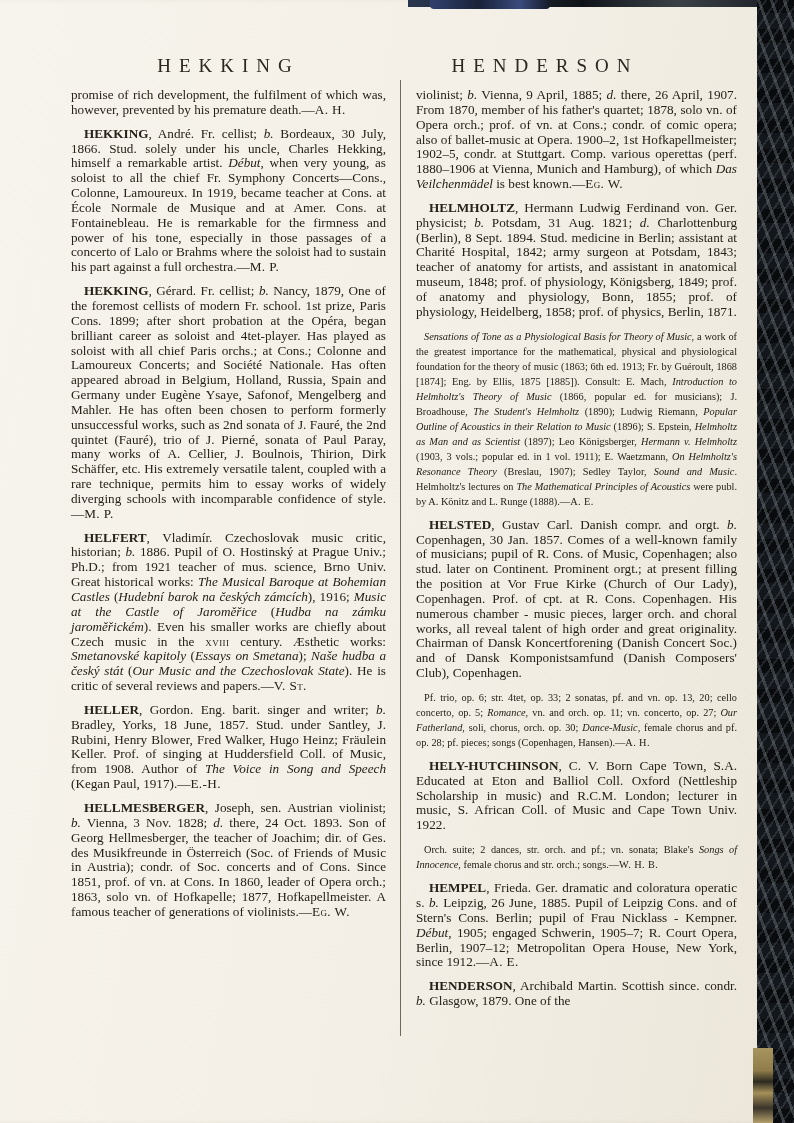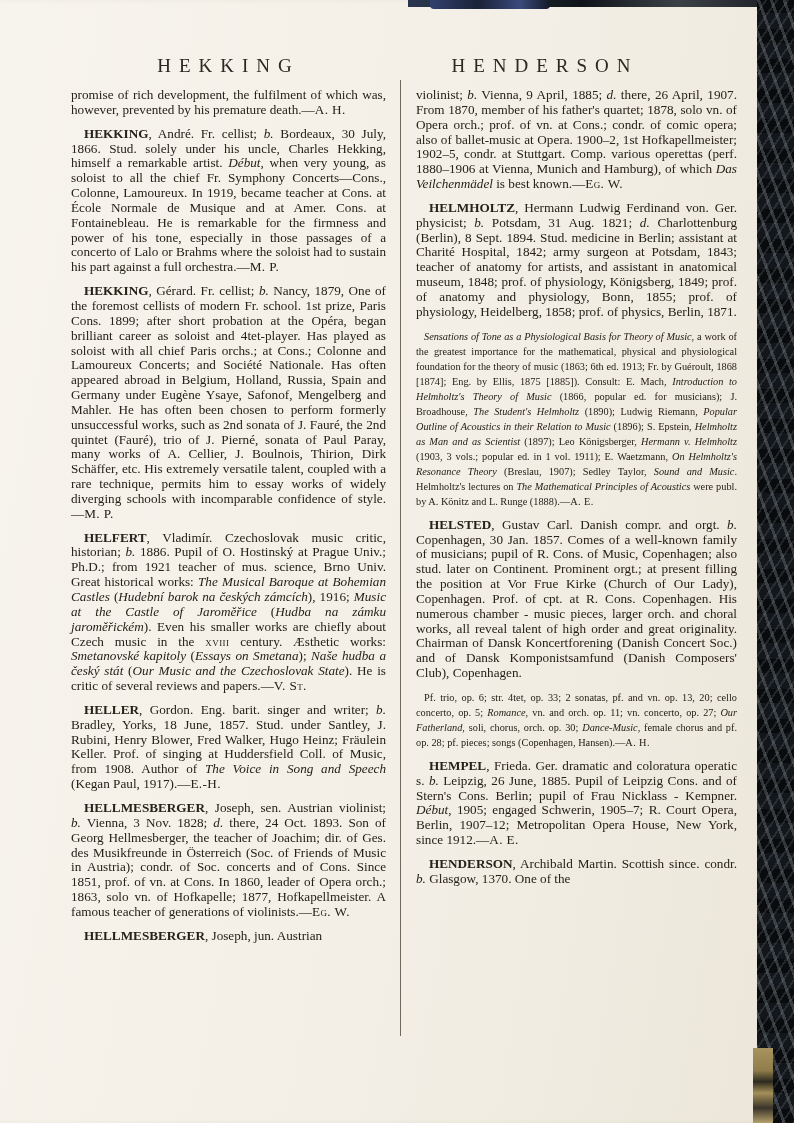--- a/index.html
+++ b/index.html
@@ -69,28 +69,29 @@
   <div class="running-head" id="head-left">HEKKING</div>
   <div class="running-head" id="head-right">HENDERSON</div>
   <div class="divider"></div>
   <div class="col" id="col-left">
       <p class="cont"><span>promise of rich development, the fulfilment of which was, however, prevented by his premature death.—</span><span class="sc">A. H.</span></p>
       <p class=""><span class="b">HEKKING</span><span>, André. Fr. cellist; </span><span class="i">b.</span><span> Bordeaux, 30 July, 1866. Stud. solely under his uncle, Charles Hekking, himself a remarkable artist. </span><span class="i">Début</span><span>, when very young, as soloist to all the chief Fr. Symphony Concerts—Cons., Colonne, Lamoureux. In 1919, became teacher at Cons. at École Normale de Musique and at Amer. Cons. at Fontainebleau. He is remarkable for the firmness and power of his tone, especially in those passages of a concerto of Lalo or Brahms where the soloist had to sustain his part against a full orchestra.—</span><span class="sc">M. P.</span></p>
       <p class=""><span class="b">HEKKING</span><span>, Gérard. Fr. cellist; </span><span class="i">b.</span><span> Nancy, 1879, One of the foremost cellists of modern Fr. school. 1st prize, Paris Cons. 1899; after short probation at the Opéra, began brilliant career as soloist and 4tet-player. Has played as soloist with all chief Paris orchs.; at Cons.; Colonne and Lamoureux Concerts; and Société Nationale. Has often appeared abroad in Belgium, Holland, Russia, Spain and Germany under Eugène Ysaye, Safonof, Mengelberg and Mahler. He has often been chosen to perform formerly unsuccessful works, such as 2nd sonata of J. Fauré, the 2nd quintet (Fauré), trio of J. Pierné, sonata of Paul Paray, many works of A. Cellier, J. Boulnois, Thirion, Dirk Schäffer, etc. His extremely versatile talent, coupled with a rare technique, permits him to essay works of widely diverging schools with incomparable confidence of style.—</span><span class="sc">M. P.</span></p>
       <p class=""><span class="b">HELFERT</span><span>, Vladimír. Czechoslovak music critic, historian; </span><span class="i">b.</span><span> 1886. Pupil of O. Hostinský at Prague Univ.; Ph.D.; from 1921 teacher of mus. science, Brno Univ. Great historical works: </span><span class="i">The Musical Baroque at Bohemian Castles</span><span> (</span><span class="i">Hudební barok na českých zámcích</span><span>), 1916; </span><span class="i">Music at the Castle of Jaroměřice</span><span> (</span><span class="i">Hudba na zámku jaroměřickém</span><span>). Even his smaller works are chiefly about Czech music in the </span><span class="sc">xviii</span><span> century. Æsthetic works: </span><span class="i">Smetanovské kapitoly</span><span> (</span><span class="i">Essays on Smetana</span><span>); </span><span class="i">Naše hudba a český stát</span><span> (</span><span class="i">Our Music and the Czechoslovak State</span><span>). He is critic of several reviews and papers.—</span><span class="sc">V. St.</span></p>
       <p class=""><span class="b">HELLER</span><span>, Gordon. Eng. barit. singer and writer; </span><span class="i">b.</span><span> Bradley, Yorks, 18 June, 1857. Stud. under Santley, J. Rubini, Henry Blower, Fred Walker, Hugo Heinz; Fräulein Keller. Prof. of singing at Huddersfield Coll. of Music, from 1908. Author of </span><span class="i">The Voice in Song and Speech</span><span> (Kegan Paul, 1917).—</span><span class="sc">E.-H.</span></p>
       <p class=""><span class="b">HELLMESBERGER</span><span>, Joseph, sen. Austrian violinist; </span><span class="i">b.</span><span> Vienna, 3 Nov. 1828; </span><span class="i">d.</span><span> there, 24 Oct. 1893. Son of Georg Hellmesberger, the teacher of Joachim; dir. of Ges. des Musikfreunde in Österreich (Soc. of Friends of Music in Austria); condr. of Soc. concerts and of Cons. Since 1851, prof. of vn. at Cons. In 1860, leader of Opera orch.; 1863, solo vn. of Hofkapelle; 1877, Hofkapellmeister. A famous teacher of generations of violinists.—</span><span class="sc">Eg. W.</span></p>
-      <p class=""><span class="b">HELLMESBERGER</span><span>, Joseph, jun. Austrian</span></p>
     </div>
   <div class="col" id="col-right">
       <p class="cont"><span>violinist; </span><span class="i">b.</span><span> Vienna, 9 April, 1885; </span><span class="i">d.</span><span> there, 26 April, 1907. From 1870, member of his father's quartet; 1878, solo vn. of Opera orch.; prof. of vn. at Cons.; condr. of comic opera; also of ballet-music at Opera. 1900–2, 1st Hofkapellmeister; 1902–5, condr. at Stuttgart. Comp. various operettas (perf. 1880–1906 at Vienna, Munich and Hamburg), of which </span><span class="i">Das Veilchenmädel</span><span> is best known.—</span><span class="sc">Eg. W.</span></p>
       <p class=""><span class="b">HELMHOLTZ</span><span>, Hermann Ludwig Ferdinand von. Ger. physicist; </span><span class="i">b.</span><span> Potsdam, 31 Aug. 1821; </span><span class="i">d.</span><span> Charlottenburg (Berlin), 8 Sept. 1894. Stud. medicine in Berlin; assistant at Charité Hospital, 1842; army surgeon at Potsdam, 1843; teacher of anatomy for artists, and assistant in anatomical museum, 1848; prof. of physiology, Königsberg, 1849; prof. of anatomy and physiology, Bonn, 1855; prof. of physiology, Heidelberg, 1858; prof. of physics, Berlin, 1871.</span></p>
       <p class="small cont"><span class="i">Sensations of Tone as a Physiological Basis for Theory of Music</span><span>, a work of the greatest importance for the mathematical, physical and physiological foundation for the theory of music (1863; 6th ed. 1913; Fr. by Guéroult, 1868 [1874]; Eng. by Ellis, 1875 [1885]). Consult: E. Mach, </span><span class="i">Introduction to Helmholtz's Theory of Music</span><span> (1866, popular ed. for musicians); J. Broadhouse, </span><span class="i">The Student's Helmholtz</span><span> (1890); Ludwig Riemann, </span><span class="i">Popular Outline of Acoustics in their Relation to Music</span><span> (1896); S. Epstein, </span><span class="i">Helmholtz as Man and as Scientist</span><span> (1897); Leo Königsberger, </span><span class="i">Hermann v. Helmholtz</span><span> (1903, 3 vols.; popular ed. in 1 vol. 1911); E. Waetzmann, </span><span class="i">On Helmholtz's Resonance Theory</span><span> (Breslau, 1907); Sedley Taylor, </span><span class="i">Sound and Music</span><span>. Helmholtz's lectures on </span><span class="i">The Mathematical Principles of Acoustics</span><span> were publ. by A. Könitz and L. Runge (1888).—</span><span class="sc">A. E.</span></p>
       <p class=""><span class="b">HELSTED</span><span>, Gustav Carl. Danish compr. and orgt. </span><span class="i">b.</span><span> Copenhagen, 30 Jan. 1857. Comes of a well-known family of musicians; pupil of R. Cons. of Music, Copenhagen; also stud. later on Continent. Prominent orgt.; at present filling the position at Vor Frue Kirke (Church of Our Lady), Copenhagen. Prof. of cpt. at R. Cons. Copenhagen. His numerous chamber - music pieces, larger orch. and choral works, all reveal talent of high order and great originality. Chairman of Dansk Koncertforening (Danish Concert Soc.) and of Dansk Komponistsamfund (Danish Composers' Club), Copenhagen.</span></p>
       <p class="small cont"><span>Pf. trio, op. 6; str. 4tet, op. 33; 2 sonatas, pf. and vn. op. 13, 20; cello concerto, op. 5; </span><span class="i">Romance</span><span>, vn. and orch. op. 11; vn. concerto, op. 27; </span><span class="i">Our Fatherland</span><span>, soli, chorus, orch. op. 30; </span><span class="i">Dance-Music</span><span>, female chorus and pf. op. 28; pf. pieces; songs (Copenhagen, Hansen).—</span><span class="sc">A. H.</span></p>
+      <p class=""><span class="b">HELY-HUTCHINSON</span><span>, C. V. Born Cape Town, S.A. Educated at Eton and Balliol Coll. Oxford (Nettleship Scholarship in music) and R.C.M. London; lecturer in music, S. African Coll. of Music and Cape Town Univ. 1922.</span></p>
+      <p class="small cont"><span>Orch. suite; 2 dances, str. orch. and pf.; vn. sonata; Blake's </span><span class="i">Songs of Innocence</span><span>, female chorus and str. orch.; songs.—</span><span class="sc">W. H. B.</span></p>
       <p class=""><span class="b">HEMPEL</span><span>, Frieda. Ger. dramatic and coloratura operatic s. </span><span class="i">b.</span><span> Leipzig, 26 June, 1885. Pupil of Leipzig Cons. and of Stern's Cons. Berlin; pupil of Frau Nicklass - Kempner. </span><span class="i">Début</span><span>, 1905; engaged Schwerin, 1905–7; R. Court Opera, Berlin, 1907–12; Metropolitan Opera House, New York, since 1912.—</span><span class="sc">A. E.</span></p>
-      <p class=""><span class="b">HENDERSON</span><span>, Archibald Martin. Scottish since. condr. </span><span class="i">b.</span><span> Glasgow, 1370. One of the</span></p>
+      <p class=""><span class="b">HENDERSON</span><span>, Archibald Martin. Scottish since. condr. </span><span class="i">b.</span><span> Glasgow, 1879. One of the</span></p>
     </div>
 </div>
 <div class="top-strip"></div>
 <div class="top-strip-blue"></div>
 <div class="binding-band"></div>
 <div class="binding-tan"></div>
 
 </body></html>

